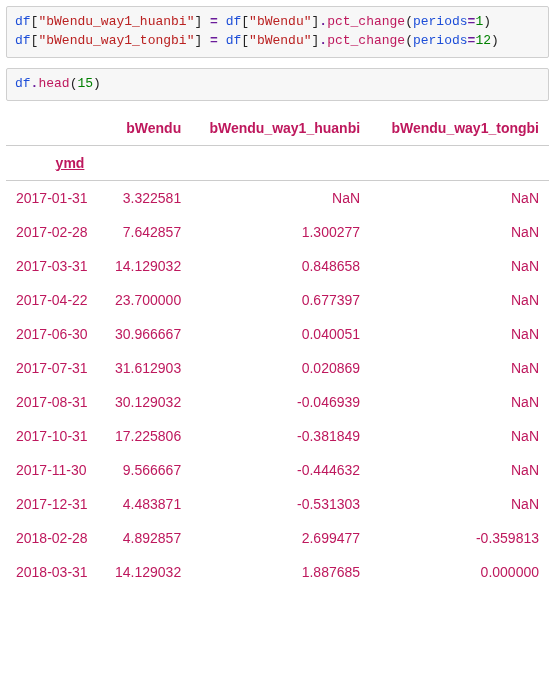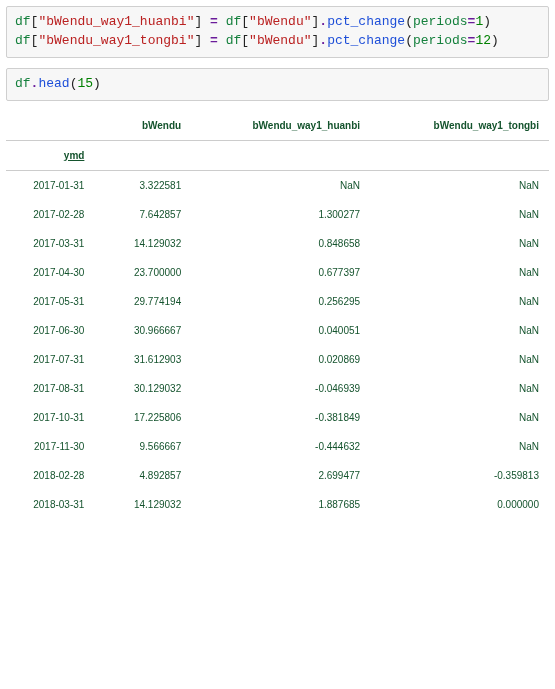--- a/index.html
+++ b/index.html
@@ -18,32 +18,32 @@
     border-radius: 2px;
     padding: 6px 8px;
     font-family: Consolas, "Courier New", monospace;
     font-size: 13px;
     line-height: 1.45;
     white-space: pre;
     overflow-x: auto;
     color: #222;
     margin-bottom: 10px;
   }
-  .tok-id { color: #15803d; }
+  .tok-id { color: #1d4ed8; }
   .tok-str { color: #ba2121; }
   .tok-op { color: #6a1b9a; font-weight: bold; }
-  .tok-attr { color: #1d4ed8; }
+  .tok-attr { color: #be185d; }
   .tok-num { color: #008000; }
   .tok-punc { color: #222; }
 
   table.df {
     border-collapse: collapse;
     width: 100%;
-    font-size: 10px;
-    color: #14532d;
+    font-size: 14px;
+    color: #be185d;
     table-layout: fixed;
   }
   table.df th, table.df td {
     text-align: right;
     padding: 9px 10px;
     border: none;
     overflow: hidden;
     white-space: nowrap;
   }
   table.df thead th {
@@ -109,29 +109,23 @@
         <td>1.300277</td>
         <td>NaN</td>
       </tr>
       <tr>
         <th>2017-03-31</th>
         <td>14.129032</td>
         <td>0.848658</td>
         <td>NaN</td>
       </tr>
       <tr>
-        <th>2017-04-30</th>
+        <th>2017-04-22</th>
         <td>23.700000</td>
         <td>0.677397</td>
-        <td>NaN</td>
-      </tr>
-      <tr>
-        <th>2017-05-31</th>
-        <td>29.774194</td>
-        <td>0.256295</td>
         <td>NaN</td>
       </tr>
       <tr>
         <th>2017-06-30</th>
         <td>30.966667</td>
         <td>0.040051</td>
         <td>NaN</td>
       </tr>
       <tr>
         <th>2017-07-31</th>
@@ -151,20 +145,26 @@
         <td>-0.381849</td>
         <td>NaN</td>
       </tr>
       <tr>
         <th>2017-11-30</th>
         <td>9.566667</td>
         <td>-0.444632</td>
         <td>NaN</td>
       </tr>
       <tr>
+        <th>2017-12-31</th>
+        <td>4.483871</td>
+        <td>-0.531303</td>
+        <td>NaN</td>
+      </tr>
+      <tr>
         <th>2018-02-28</th>
         <td>4.892857</td>
         <td>2.699477</td>
         <td>-0.359813</td>
       </tr>
       <tr>
         <th>2018-03-31</th>
         <td>14.129032</td>
         <td>1.887685</td>
         <td>0.000000</td>

